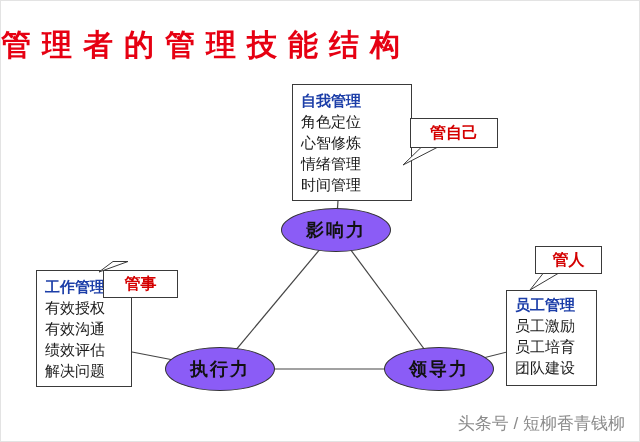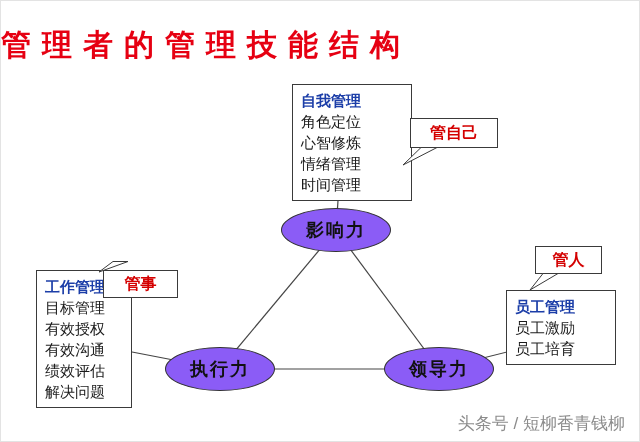--- a/index.html
+++ b/index.html
@@ -43,21 +43,21 @@
     color: #1a1a1a;
     white-space: nowrap;
   }
   .info-box .box-title {
     color: #1c3ea8;
     font-weight: 700;
   }
 
   #box-self  { left: 291px; top: 83px;  width: 120px; }
   #box-work  { left: 35px;  top: 269px; width: 96px;  }
-  #box-staff { left: 505px; top: 289px; width: 110px;  }
+  #box-staff { left: 505px; top: 289px; width: 91px; font-family: Liberation Mono, monospace;  }
 
   .callout {
     position: absolute; z-index: 1;
     background: #ffffff;
     border: 1px solid #3a3a3a;
     color: #d40000;
     font-weight: 700;
     font-size: 16px;
     display: flex; align-items: center; justify-content: center;
   }
@@ -105,31 +105,31 @@
   <div class="info-box" id="box-self">
     <div class="box-title">自我管理</div>
     <div class="box-item">角色定位</div>
     <div class="box-item">心智修炼</div>
     <div class="box-item">情绪管理</div>
     <div class="box-item">时间管理</div>
   </div>
 
   <div class="info-box" id="box-work">
     <div class="box-title">工作管理</div>
-    <div class="box-item">目标管理</div>
     <div class="box-item">有效授权</div>
     <div class="box-item">有效沟通</div>
     <div class="box-item">绩效评估</div>
     <div class="box-item">解决问题</div>
   </div>
 
   <div class="info-box" id="box-staff">
     <div class="box-title">员工管理</div>
     <div class="box-item">员工激励</div>
     <div class="box-item">员工培育</div>
+    <div class="box-item">团队建设</div>
   </div>
 
   <div class="callout" id="callout-self">
     <span>管自己</span>
   </div>
   <div class="callout" id="callout-work">
     <span>管事</span>
   </div>
   <div class="callout" id="callout-people">
     <span>管人</span>

